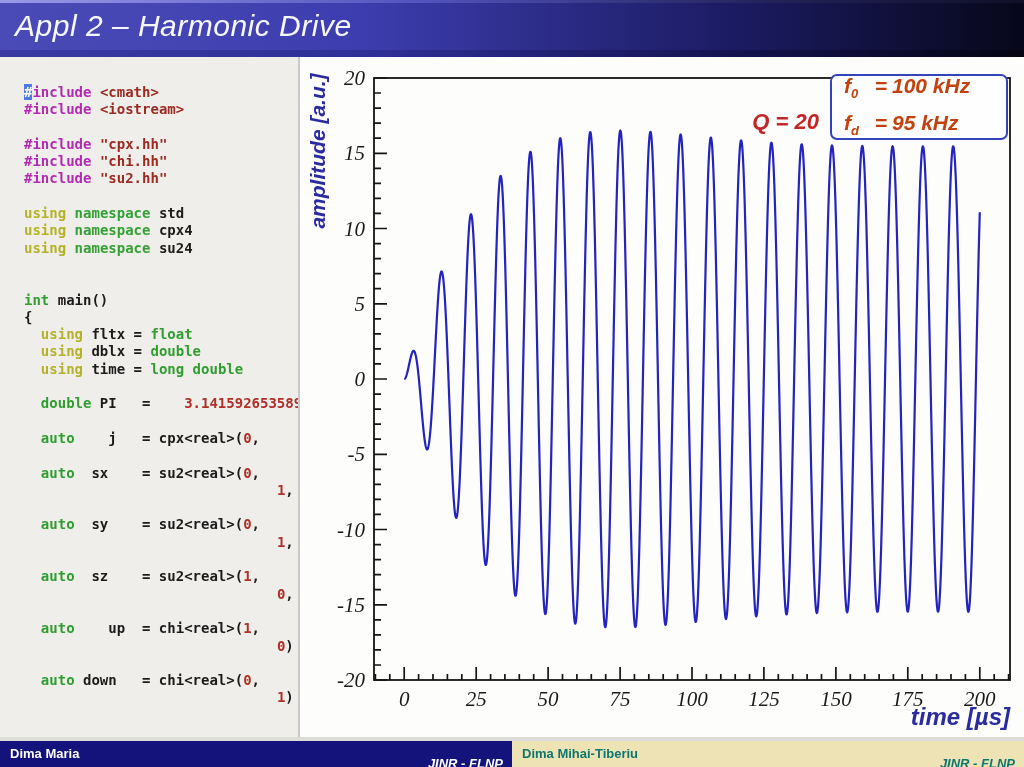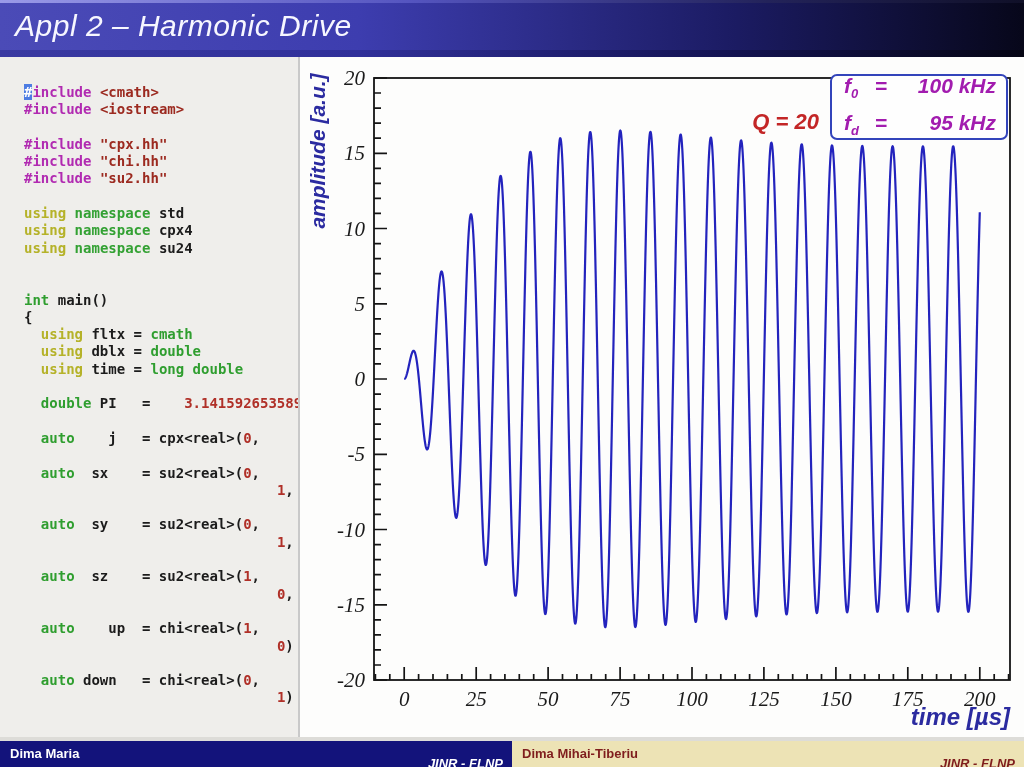--- a/index.html
+++ b/index.html
@@ -39,32 +39,32 @@
     color:#2b2ba0;font-size:21px;font-style:italic;font-weight:600;
     text-align:center;white-space:nowrap;}
   .xtitle{position:absolute;right:16px;top:646px;color:#2b2ba0;font-size:24px;
     font-style:italic;font-weight:600;white-space:nowrap;}
   .q-label{position:absolute;right:207px;top:52px;color:#c32626;font-size:22px;
     font-style:italic;font-weight:600;white-space:nowrap;}
   .legend-box{position:absolute;left:530px;top:17px;width:178px;height:66px;
     border:2px solid #3344bb;border-radius:7px;background:#fefefe;
     box-sizing:border-box;padding:2px 10px 0 12px;
     display:flex;flex-direction:column;justify-content:center;}
-  .legend-row{display:flex;align-items:baseline;color:#a21caf;font-size:21px;
+  .legend-row{display:flex;align-items:baseline;color:#c2410c;font-size:21px;
     font-style:italic;font-weight:600;line-height:29px;}
   .legend-row .sym{width:26px;}
   .legend-row sub{font-size:13px;}
   .legend-row .eq{width:22px;text-align:center;}
-  .legend-row .val{flex:1;text-align:right;white-space:pre;}
+  .legend-row .val{flex:1;white-space:pre;}
 
   
   .footer-gap{position:absolute;left:0;top:737px;width:1024px;height:4px;background:#dddcd8;}
   .footer{position:absolute;left:0;top:741px;width:1024px;height:36px;font-size:13px;font-weight:bold;}
   .footer-left{position:absolute;left:0;top:0;width:512px;height:26px;background:#13137b;color:#ffffff;}
-  .footer-right{position:absolute;left:512px;top:0;width:512px;height:26px;background:#ede3b5;color:#7f1d1d;}
+  .footer-right{position:absolute;left:512px;top:0;width:512px;height:26px;background:#ede3b5;color:#0f766e;}
   .f-name{position:absolute;left:10px;top:5px;white-space:nowrap;}
   .f-org{position:absolute;right:9px;top:15px;font-style:italic;white-space:nowrap;}
 </style>
 </head>
 <body>
 
 <div class="slide">
 
   <div class="header-top"></div>
   <div class="header-main"></div>
@@ -79,21 +79,21 @@
       <div class="code-line"><span class="c-pp">#include</span><span class="c-d"> </span><span class="c-str">"chi.hh"</span></div>
       <div class="code-line"><span class="c-pp">#include</span><span class="c-d"> </span><span class="c-str">"su2.hh"</span></div>
       <div class="code-line">&nbsp;</div>
       <div class="code-line"><span class="c-u">using</span><span class="c-d"> </span><span class="c-n">namespace</span><span class="c-d"> </span><span class="c-d">std</span></div>
       <div class="code-line"><span class="c-u">using</span><span class="c-d"> </span><span class="c-n">namespace</span><span class="c-d"> </span><span class="c-d">cpx4</span></div>
       <div class="code-line"><span class="c-u">using</span><span class="c-d"> </span><span class="c-n">namespace</span><span class="c-d"> </span><span class="c-d">su24</span></div>
       <div class="code-line">&nbsp;</div>
       <div class="code-line">&nbsp;</div>
       <div class="code-line"><span class="c-k">int</span><span class="c-d"> main()</span></div>
       <div class="code-line"><span class="c-d">{</span></div>
-      <div class="code-line"><span class="c-d">  </span><span class="c-u">using</span><span class="c-d"> fltx = </span><span class="c-k">cmath</span></div>
+      <div class="code-line"><span class="c-d">  </span><span class="c-u">using</span><span class="c-d"> fltx = </span><span class="c-k">float</span></div>
       <div class="code-line"><span class="c-d">  </span><span class="c-u">using</span><span class="c-d"> dblx = </span><span class="c-k">double</span></div>
       <div class="code-line"><span class="c-d">  </span><span class="c-u">using</span><span class="c-d"> time = </span><span class="c-k">long double</span></div>
       <div class="code-line">&nbsp;</div>
       <div class="code-line"><span class="c-d">  </span><span class="c-k">double</span><span class="c-d"> PI   =    </span><span class="c-num">3.14159265358979</span></div>
       <div class="code-line">&nbsp;</div>
       <div class="code-line"><span class="c-d">  </span><span class="c-k">auto</span><span class="c-d">    j   = cpx&lt;real&gt;(</span><span class="c-num">0</span><span class="c-d">,</span></div>
       <div class="code-line">&nbsp;</div>
       <div class="code-line"><span class="c-d">  </span><span class="c-k">auto</span><span class="c-d">  sx    = su2&lt;real&gt;(</span><span class="c-num">0</span><span class="c-d">,</span></div>
       <div class="code-line"><span class="c-d">                              </span><span class="c-num">1</span><span class="c-d">,</span></div>
       <div class="code-line">&nbsp;</div>

